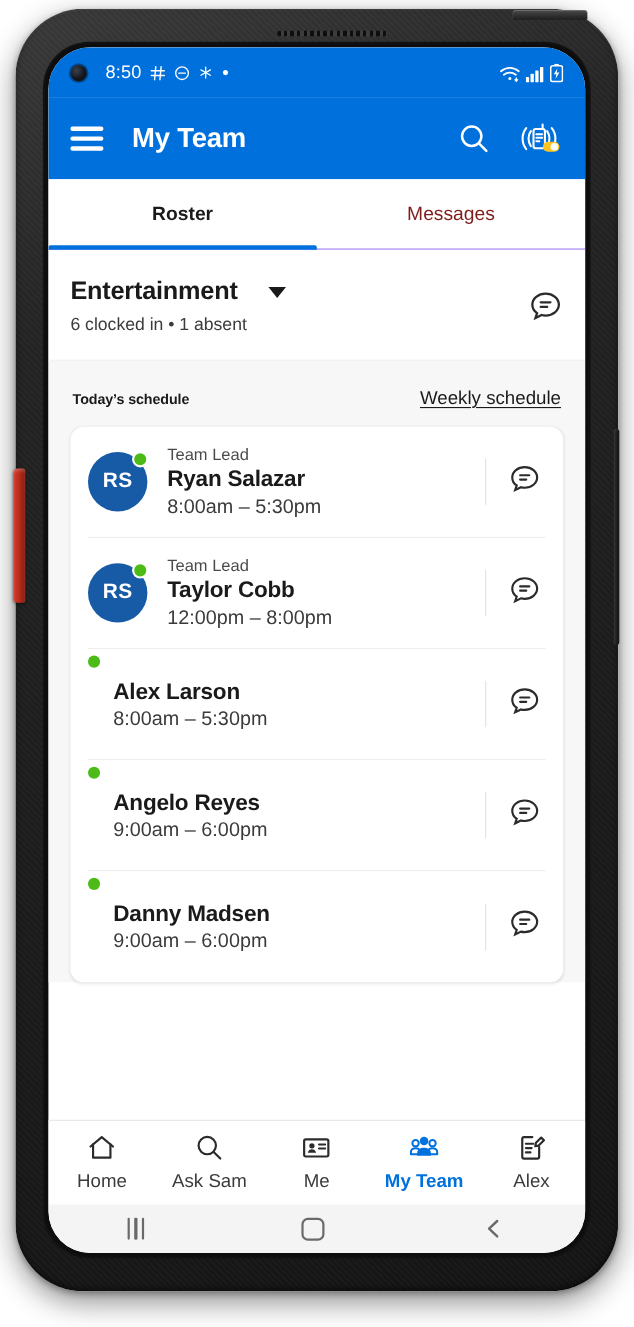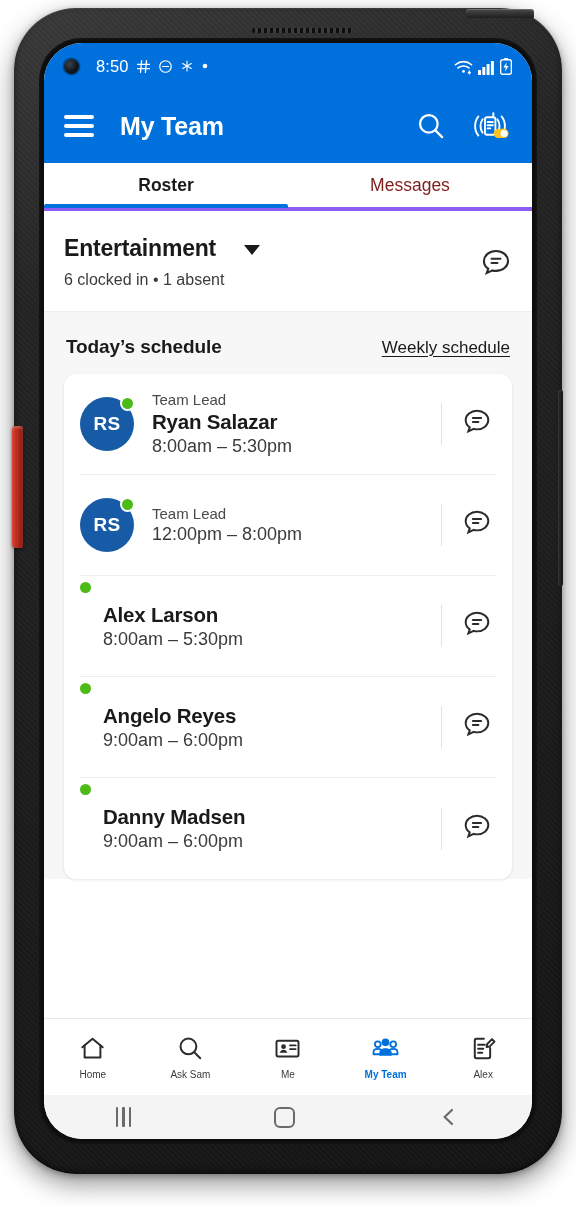--- a/index.html
+++ b/index.html
@@ -72,22 +72,22 @@
     height:74px; background:#0071DC; display:flex; align-items:center;
     padding:0 20px; color:#fff;
   }
   #hamburger-menu{ width:30px; height:22px; display:flex; flex-direction:column;
                    justify-content:space-between; cursor:pointer; }
   #hamburger-menu i{ display:block; height:4px; background:#fff; border-radius:2px; }
   #app-title{ font-size:25px; font-weight:700; margin-left:26px; letter-spacing:-.2px; }
   #app-bar-actions{ margin-left:auto; display:flex; align-items:center; gap:22px; }
 
   
-  #tab-bar{ display:flex; height:48px; background:#fff;
-            border-bottom:4px solid #8b5cf6; }
+  #tab-bar{ display:flex; height:64px; background:#fff;
+            border-bottom:1px solid #8b5cf6; }
   .tab{ flex:1; display:flex; align-items:center; justify-content:center;
         font-size:17.5px; color:#7f1d1d; position:relative; cursor:pointer; }
   .tab.active{ font-weight:700; color:#1a1a1a; }
   .tab.active::after{ content:""; position:absolute; left:0; right:0; bottom:-1px;
                       height:4px; background:#0071DC; border-radius:2px 2px 0 0; }
 
   
   #dept-section{ background:#fff; padding:24px 20px 22px;
                  display:flex; align-items:flex-start;
                  border-bottom:1px solid #ededed; }
@@ -95,21 +95,21 @@
   #dept-name{ font-size:23px; font-weight:700; color:#1a1a1a; letter-spacing:-.2px; }
   #dept-caret{ width:0; height:0; border-left:8px solid transparent;
                border-right:8px solid transparent; border-top:10px solid #1a1a1a;
                margin-top:3px; }
   #dept-status{ font-size:16px; color:#3b3b3b; margin-top:9px; }
   #dept-chat{ margin-left:auto; margin-top:12px; cursor:pointer; }
 
   
   #schedule-area{ background:#f7f7f7; padding:20px 20px 0; flex:1; }
   #schedule-head{ display:flex; align-items:baseline; padding:4px 2px 16px; }
-  #schedule-title{ font-size:19px; font-weight:700; color:#1a1a1a; letter-spacing:-.1px; }
+  #schedule-title{ font-size:13px; font-weight:700; color:#1a1a1a; letter-spacing:-.1px; }
   #weekly-link{ margin-left:auto; font-size:17px; color:#1a1a1a;
                 text-decoration:underline; text-underline-offset:3px; cursor:pointer; }
 
   #roster-card{ background:#fff; border-radius:12px; padding:0 16px;
                 box-shadow:0 1px 3px rgba(0,0,0,.10); }
   .roster-row{ display:flex; align-items:center; min-height:101px;
                border-bottom:1px solid #ededed; cursor:pointer; }
   .roster-row:last-child{ border-bottom:none; }
 
   .avatar-wrap{ position:relative; flex:0 0 auto; margin-right:18px; }
@@ -128,21 +128,21 @@
   .row-time{ font-size:18px; color:#3b3b3b; margin-top:2px; }
   .row-sep{ width:1px; height:42px; background:#e2e2e2; margin:0 20px 0 8px; flex:0 0 auto; }
   .row-chat{ flex:0 0 auto; padding-right:4px; cursor:pointer; }
 
   
   #bottom-nav{ position:absolute; left:0; right:0; bottom:44px; height:77px;
                background:#fff; display:flex; align-items:center;
                border-top:1px solid #e6e6e6; }
   .nav-item{ flex:1; display:flex; flex-direction:column; align-items:center;
              gap:7px; cursor:pointer; }
-  .nav-label{ font-size:10px; color:#3b3b3b; }
+  .nav-label{ font-size:17px; color:#3b3b3b; }
   .nav-item.active .nav-label{ color:#0071DC; font-weight:700; }
 
   
   #system-nav{ position:absolute; left:0; right:0; bottom:0; height:44px;
                background:#f4f4f4; display:flex; align-items:center;
                justify-content:space-around; }
   .sys-btn{ cursor:pointer; display:flex; align-items:center; justify-content:center; }
   #sys-recents{ display:flex; gap:4px; }
   #sys-recents i{ display:block; width:2.5px; height:20px; background:#6a6a6a; border-radius:1px; }
   #sys-home{ width:21px; height:21px; border:2.5px solid #6a6a6a; border-radius:6px; }
@@ -296,20 +296,21 @@
                 <line x1="9.4" y1="13" x2="14.2" y2="13"></line>
               </svg></div>
           </div>
           <div class="roster-row">
             <div class="avatar-wrap">
               <div class="avatar">RS</div>
               <div class="avatar-dot"></div>
             </div>
             <div class="row-body">
               <div class="row-role">Team Lead</div>
+              <div class="row-name">Taylor Cobb</div>
               <div class="row-time">12:00pm – 8:00pm</div>
             </div>
             <div class="row-sep"></div>
             <div class="row-chat"><svg width="30" height="30" viewBox="0 0 26 26" fill="none" stroke="#2b2b2b" stroke-width="1.7" stroke-linecap="round">
                 <path d="M13 3.2c5.4 0 9.8 3.6 9.8 8.1s-4.4 8.1-9.8 8.1c-1 0-2-.1-2.9-.4l-4.6 2.2 1.2-3.6C4.5 16.2 3.2 14 3.2 11.3c0-4.5 4.4-8.1 9.8-8.1z"></path>
                 <line x1="9.4" y1="9.6" x2="16.6" y2="9.6"></line>
                 <line x1="9.4" y1="13" x2="14.2" y2="13"></line>
               </svg></div>
           </div>
           <div class="roster-row">

